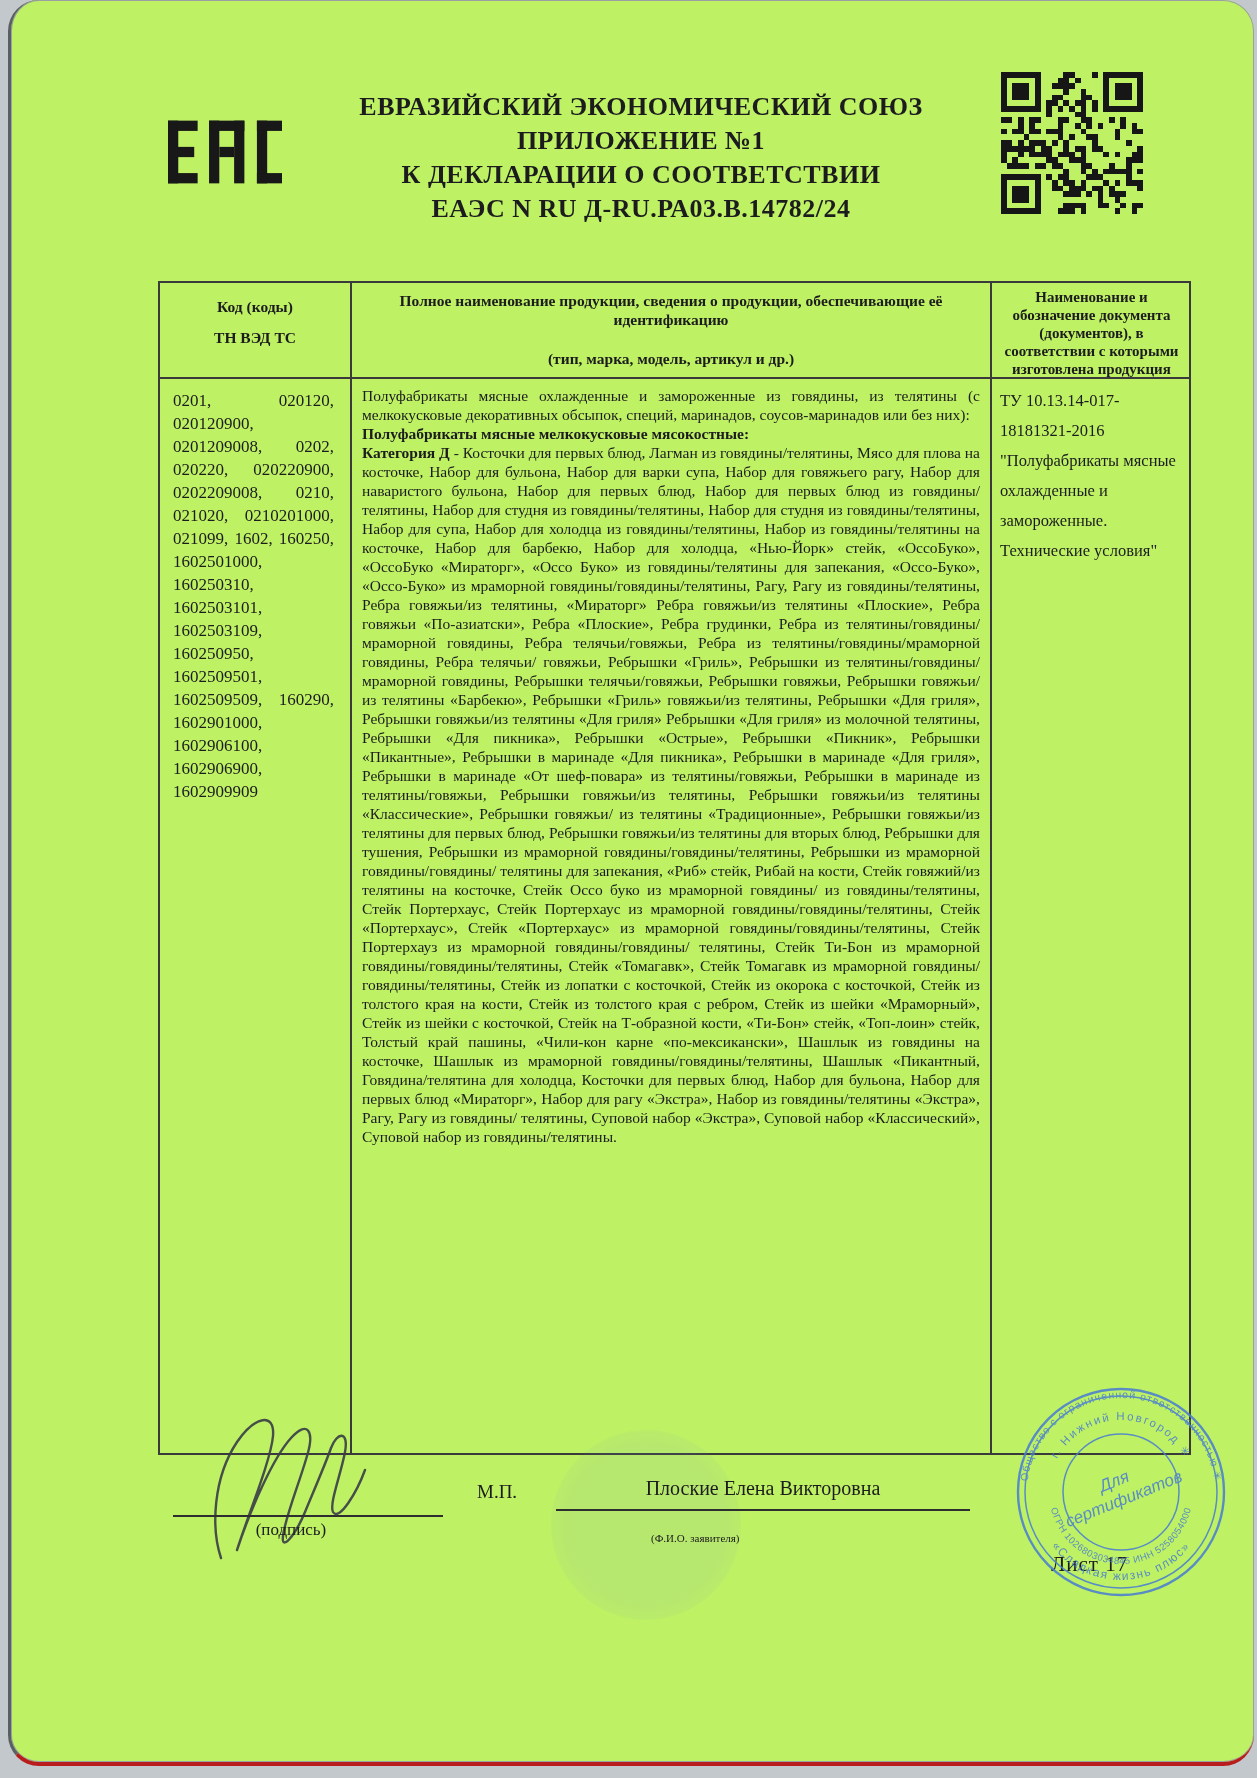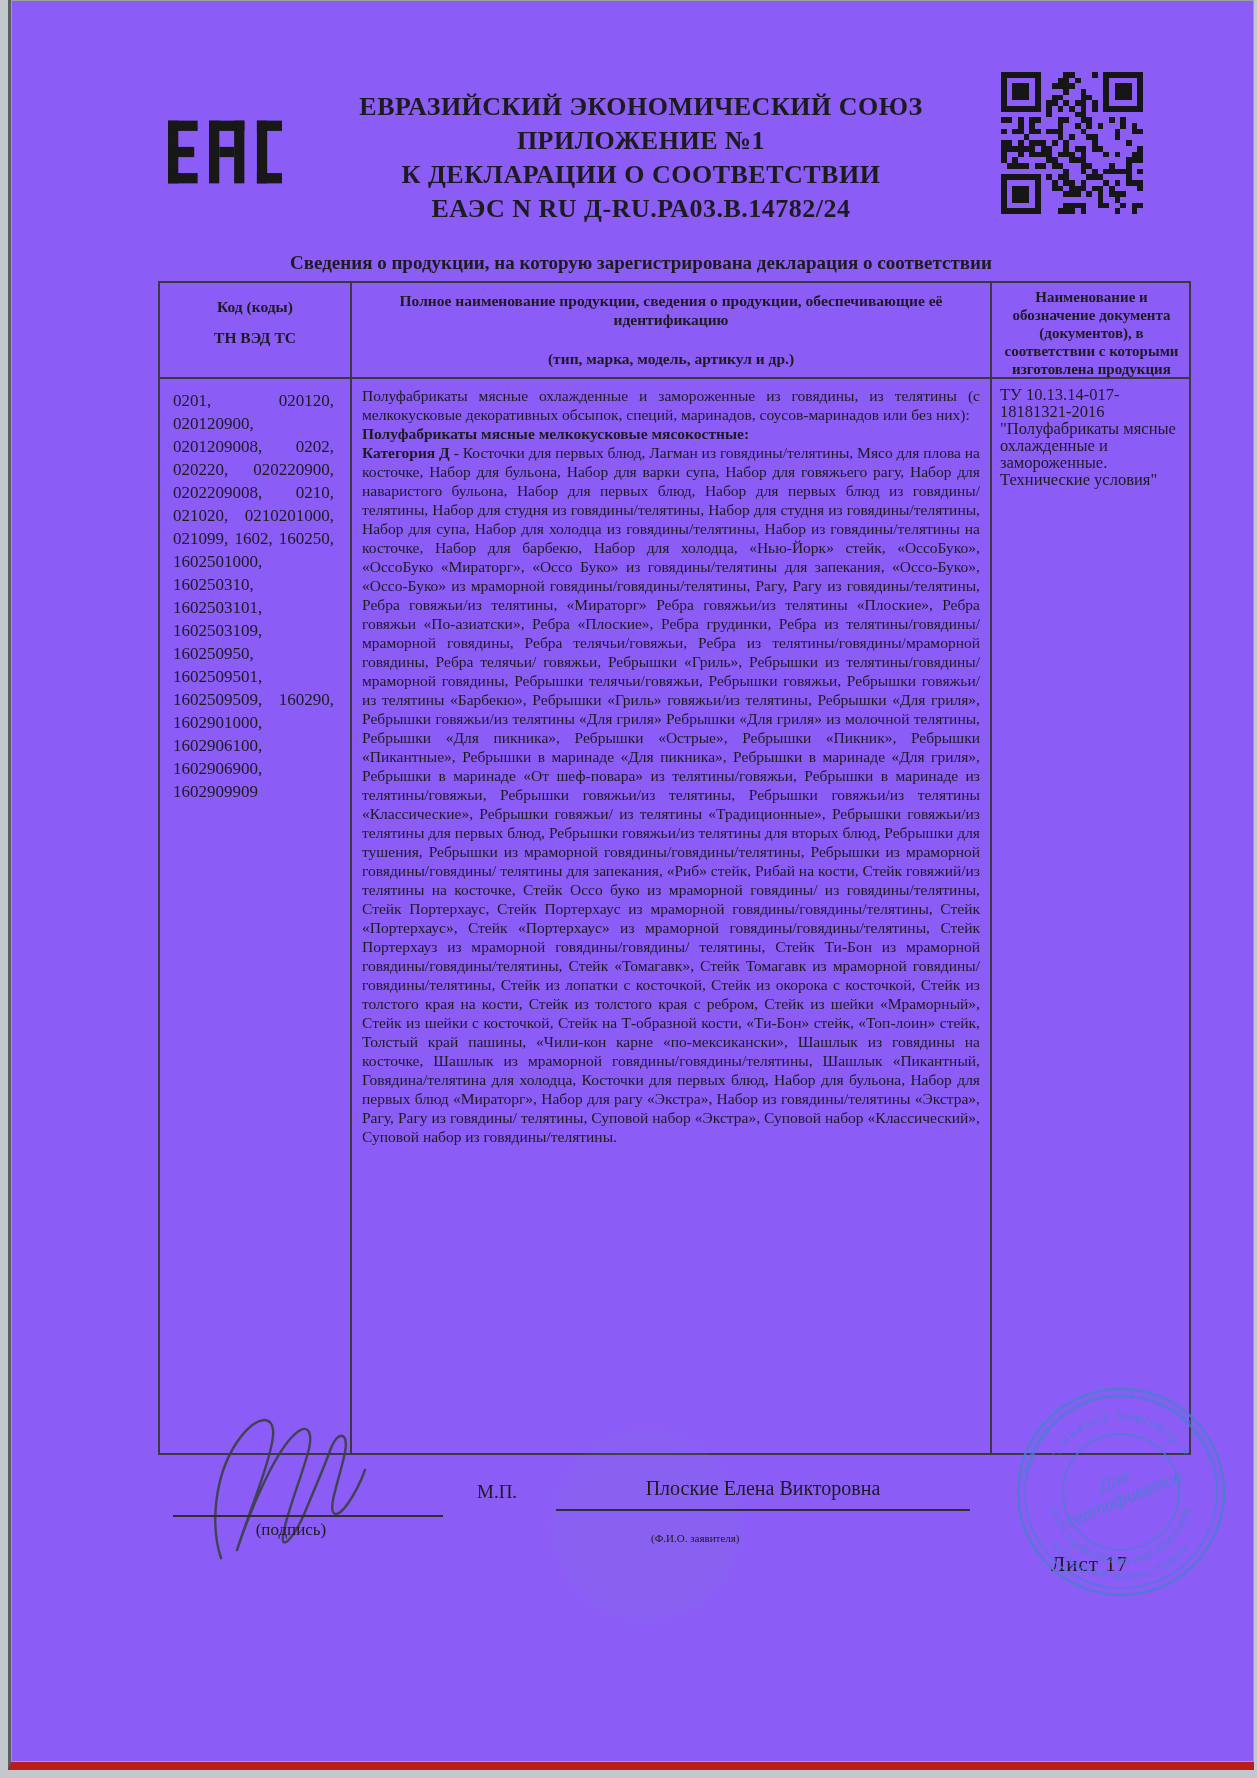--- a/index.html
+++ b/index.html
@@ -1,39 +1,39 @@
 <!DOCTYPE html>
 <html><head>
 <meta charset="utf-8">
 <style>
   html,body{margin:0;padding:0;background:#c2c8cb;width:1257px;height:1778px;overflow:hidden;}
   .scan{position:relative;width:1257px;height:1778px;background:#c2c8cb;font-family:"Liberation Serif","DejaVu Serif",serif;color:#1c1c1e;}
-  .page{position:absolute;left:8px;top:0;width:1243px;height:1762px;background:#8b5cf6;
-        border-left:3px solid #5a5f63;border-bottom:8px solid #b91c1c;box-shadow:0 0 0 1px #9aa0a4 inset;}
+  .page{position:absolute;left:8px;top:0;width:1243px;height:1762px;background:#bef264;
+        border-left:3px solid #5a5f63;border-bottom:4px solid #b91c1c;box-shadow:0 0 0 1px #9aa0a4 inset;border-radius:31px;}
   .abs{position:absolute;}
   
   .eac-logo{left:157px;top:95px;width:114px;height:114px;}
   .title-block{left:250px;top:90px;width:760px;text-align:center;font-weight:bold;font-size:26px;line-height:34px;letter-spacing:0.5px;}
   .title-block div{white-space:nowrap;}
   .qr{left:990px;top:72px;width:142px;height:142px;}
   .subtitle{left:100px;top:252px;width:1060px;text-align:center;font-weight:bold;font-size:19px;}
   
   .tbl{left:147px;top:281px;width:1033px;height:1174px;border:2px solid #3a3a3c;box-sizing:border-box;}
   .vdiv{position:absolute;top:0;bottom:0;width:2px;background:#3a3a3c;}
   .hdiv{position:absolute;left:0;right:0;height:2px;background:#3a3a3c;}
   .cell{position:absolute;box-sizing:border-box;overflow:hidden;}
   .hcell{font-weight:bold;text-align:center;font-size:15.5px;line-height:19px;}
   .c1h{left:0;top:0;width:190px;height:96px;padding-top:14px;}
   .c1h .l1{margin-bottom:12px;}
   .c2h{left:192px;top:0;width:638px;height:84px;padding:8px 14px 0;}
   .c2h .l3{margin-top:20px;}
   .c3h{left:832px;top:0;width:199px;height:120px;padding:5px 4px 0;font-size:15px;line-height:18px;}
   .c1b{left:0;top:96px;width:190px;height:1076px;padding:10px 16px 0 13px;font-size:17px;line-height:23px;text-align:justify;}
   .c2b{left:192px;top:96px;width:638px;height:1076px;padding:7px 10px 0 10px;font-size:15.5px;line-height:19px;text-align:justify;}
-  .c3b{left:832px;top:96px;width:199px;height:1076px;padding:7px 4px 0 8px;font-size:16.5px;line-height:17px;}
+  .c3b{left:832px;top:96px;width:199px;height:1076px;padding:7px 4px 0 8px;font-size:16.5px;line-height:30px;}
   .bold{font-weight:bold;}
   
   .sig-line1{left:162px;top:1515px;width:270px;height:2px;background:#2e2e30;}
   .sig-caption{left:200px;top:1520px;width:160px;text-align:center;font-size:17px;}
   .mp{left:466px;top:1481px;font-size:19px;}
   .fio-name{left:545px;top:1477px;width:414px;text-align:center;font-size:20px;}
   .fio-line{left:545px;top:1509px;width:414px;height:2px;background:#2e2e30;}
   .fio-caption{left:640px;top:1532px;width:320px;text-align:left;font-size:11px;padding-right:14px;box-sizing:border-box;}
   .ghost{left:540px;top:1430px;width:190px;height:190px;border-radius:50%;
          background:radial-gradient(circle, rgba(120,140,200,0.10) 0 60%, rgba(120,140,200,0.04) 75%, transparent 76%);}
@@ -351,21 +351,20 @@
         <rect x="23" y="23" width="1" height="1" fill="#161616"></rect>
         <rect x="24" y="23" width="1" height="1" fill="#161616"></rect>
         <rect x="10" y="24" width="1" height="1" fill="#161616"></rect>
         <rect x="11" y="24" width="1" height="1" fill="#161616"></rect>
         <rect x="12" y="24" width="1" height="1" fill="#161616"></rect>
         <rect x="14" y="24" width="1" height="1" fill="#161616"></rect>
         <rect x="20" y="24" width="1" height="1" fill="#161616"></rect>
         <rect x="23" y="24" width="1" height="1" fill="#161616"></rect>
       </svg>
 
-    <div class="abs subtitle">Сведения о продукции, на которую зарегистрирована декларация о соответствии</div>
 
     <div class="abs tbl">
       <div class="vdiv" style="left:190px"></div>
       <div class="vdiv" style="left:830px"></div>
       <div class="hdiv" style="top:94px"></div>
 
       <div class="cell hcell c1h">
         <div class="l1">Код (коды)</div>
         <div>ТН ВЭД ТС</div>
       </div>

